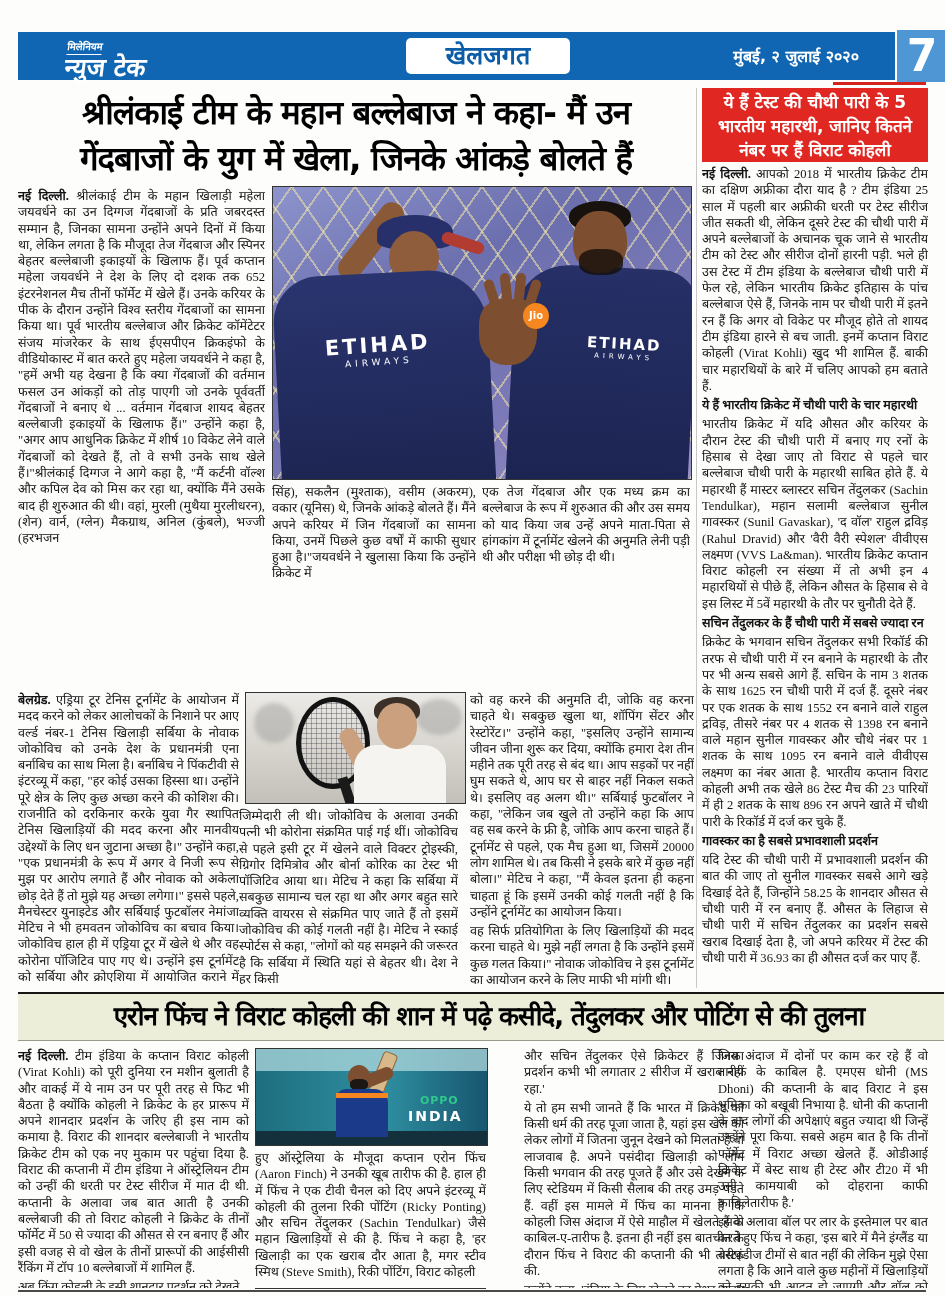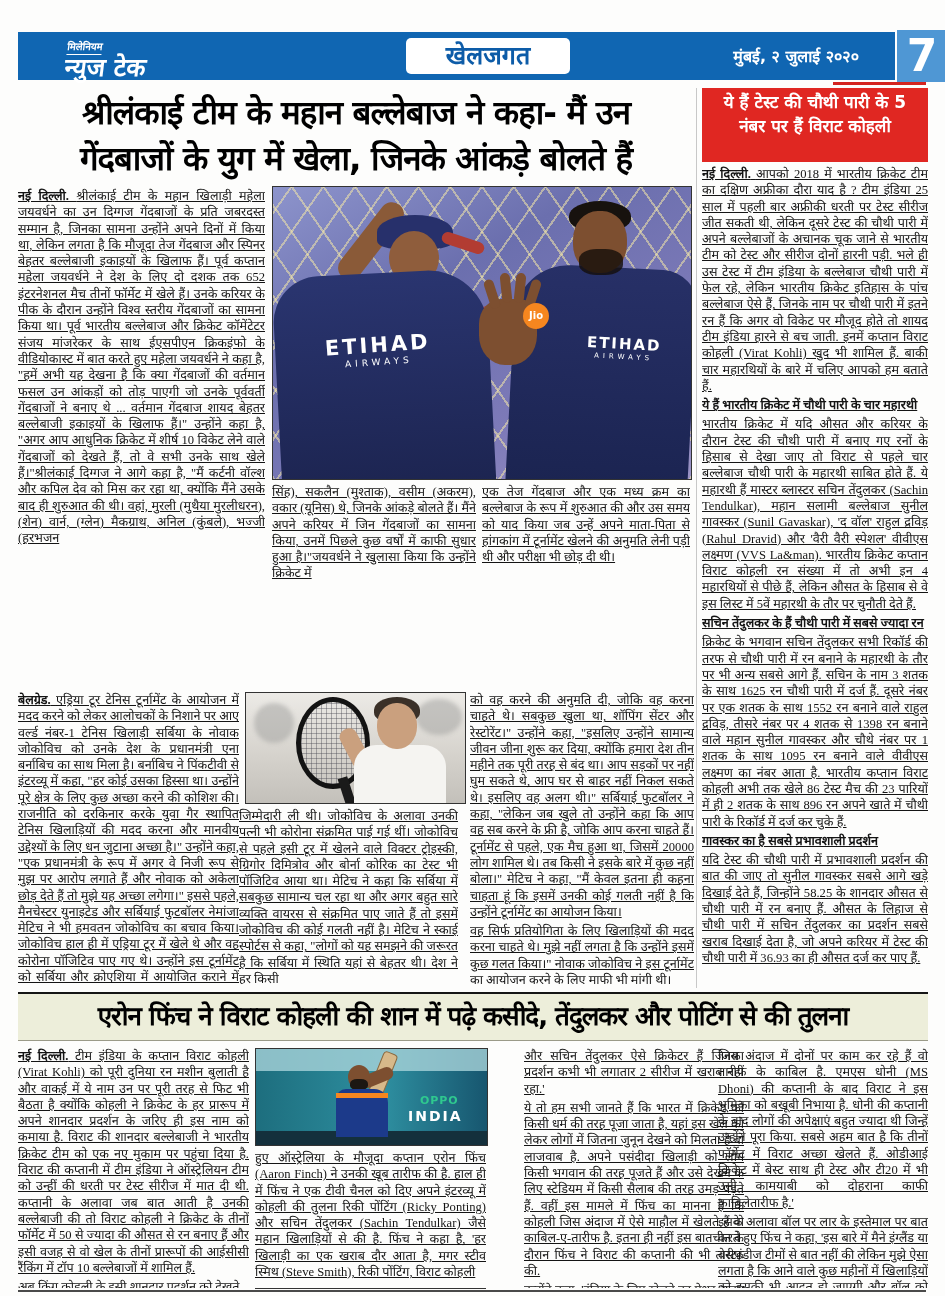--- a/index.html
+++ b/index.html
@@ -14,23 +14,23 @@
   .brand-main{font-size:25px;font-weight:bold;line-height:26px;}
   .section-box{position:absolute;left:388px;top:6px;width:164px;height:36px;background:#fff;border-radius:5px;
                text-align:center;line-height:36px;font-family:"DejaVu Sans",sans-serif;font-weight:bold;font-size:25px;color:#0d5ca8;}
   .dateline{position:absolute;right:36px;top:13px;color:#fff;font-family:"DejaVu Sans",sans-serif;font-weight:bold;font-size:16px;}
   .red-sliver{position:absolute;left:833px;top:82px;width:93px;height:3px;background:#d42420;}
   
   .hl{position:absolute;text-align:center;font-family:"DejaVu Sans",sans-serif;font-weight:bold;color:#000;letter-spacing:-1px;}
   .hl1{left:18px;top:90px;width:676px;font-size:33px;line-height:46px;}
   .hl2{left:18px;top:602px;width:676px;font-size:34px;line-height:45px;}
   .hl3{left:18px;top:992px;width:910px;height:46px;background:#edeeda;border-top:2px solid #151515;border-bottom:1px solid #9a9a88;
-       font-size:26px;line-height:45px;letter-spacing:-1px;}
-  
-  .col{position:absolute;font-size:12.6px;line-height:16.3px;text-align:justify;color:#141414;overflow:hidden;text-decoration:underline;}
+       font-size:26px;line-height:45px;letter-spacing:-1px;padding-left:16px;}
+  
+  .col{position:absolute;font-size:12.6px;line-height:16.3px;text-align:justify;color:#141414;overflow:hidden;}
   .col p{margin:0 0 3px 0;}
   .lead{font-weight:bold;}
   .subhead{font-weight:bold;margin:2px 0;}
   .vrule{position:absolute;left:696px;top:88px;width:1px;height:900px;background:#c8c8c8;}
   .bottom-rule{position:absolute;left:18px;top:1290px;width:908px;height:0;border-top:2px solid #4a4a4a;}
   
   .redbox{position:absolute;left:702px;top:88px;width:226px;height:74px;background:#e02722;color:#fff;text-align:center;
           font-family:"DejaVu Sans",sans-serif;font-weight:bold;font-size:17px;line-height:24px;padding-top:2px;box-sizing:border-box;}
   
   .photo{position:absolute;overflow:hidden;border:1px solid #333;}
@@ -197,20 +197,21 @@
     <p>ये तो हम सभी जानते हैं कि भारत में क्रिकेट को किसी धर्म की तरह पूजा जाता है, यहां इस खेल को लेकर लोगों में जितना जुनून देखने को मिलता है वो लाजवाब है. अपने पसंदीदा खिलाड़ी को लोग किसी भगवान की तरह पूजते हैं और उसे देखने के लिए स्टेडियम में किसी सैलाब की तरह उमड़ पड़ते हैं. वहीं इस मामले में फिंच का मानना है कि कोहली जिस अंदाज में ऐसे माहौल में खेलते हैं वो काबिल-ए-तारीफ है. इतना ही नहीं इस बातचीत के दौरान फिंच ने विराट की कप्तानी की भी तारीफ की.</p>
     <p>उन्होंने कहा, 'इंडिया के लिए खेलने का प्रेशर अलग और कप्तानी का प्रेशर अलग है, मगर विराट कोहली</p>
   </div>
   <div class="col" style="left:718px;top:1048px;width:210px;height:240px;">
     <p>जिस अंदाज में दोनों पर काम कर रहे हैं वो तारीफ के काबिल है. एमएस धोनी (MS Dhoni) की कप्तानी के बाद विराट ने इस भूमिका को बखूबी निभाया है. धोनी की कप्तानी के बाद लोगों की अपेक्षाएं बहुत ज्यादा थी जिन्हें उन्होंने पूरा किया. सबसे अहम बात है कि तीनों फॉर्मेट में विराट अच्छा खेलते हैं. ओडीआई क्रिकेट में बेस्ट साथ ही टेस्ट और टी20 में भी उसी कामयाबी को दोहराना काफी काबिलेतारीफ है.'</p>
     <p>इसके अलावा बॉल पर लार के इस्तेमाल पर बात करते हुए फिंच ने कहा, 'इस बारे में मैने इंग्लैंड या वेस्टइंडीज टीमों से बात नहीं की लेकिन मुझे ऐसा लगता है कि आने वाले कुछ महीनों में खिलाड़ियों को इसकी भी आदत हो जाएगी और बॉल को चमकाने के लिए लार की जगह दूसरे विकल्प तलाश कर लिए जाएंगे.'</p>
   </div>
 
   <div class="redbox">
     <div>ये हैं टेस्ट की चौथी पारी के 5</div>
+    <div>भारतीय महारथी, जानिए कितने</div>
     <div>नंबर पर हैं विराट कोहली</div>
   </div>
 
   <div class="col" style="left:702px;top:166px;width:226px;height:822px;">
     <p><span class="lead">नई दिल्ली.</span>
        <span>आपको 2018 में भारतीय क्रिकेट टीम का दक्षिण अफ्रीका दौरा याद है ? टीम इंडिया 25 साल में पहली बार अफ्रीकी धरती पर टेस्ट सीरीज जीत सकती थी, लेकिन दूसरे टेस्ट की चौथी पारी में अपने बल्लेबाजों के अचानक चूक जाने से भारतीय टीम को टेस्ट और सीरीज दोनों हारनी पड़ी. भले ही उस टेस्ट में टीम इंडिया के बल्लेबाज चौथी पारी में फेल रहे, लेकिन भारतीय क्रिकेट इतिहास के पांच बल्लेबाज ऐसे हैं, जिनके नाम पर चौथी पारी में इतने रन हैं कि अगर वो विकेट पर मौजूद होते तो शायद टीम इंडिया हारने से बच जाती. इनमें कप्तान विराट कोहली (Virat Kohli) खुद भी शामिल हैं. बाकी चार महारथियों के बारे में चलिए आपको हम बताते हैं.</span></p>
     <p class="subhead">ये हैं भारतीय क्रिकेट में चौथी पारी के चार महारथी</p>
     <p>भारतीय क्रिकेट में यदि औसत और करियर के दौरान टेस्ट की चौथी पारी में बनाए गए रनों के हिसाब से देखा जाए तो विराट से पहले चार बल्लेबाज चौथी पारी के महारथी साबित होते हैं. ये महारथी हैं मास्टर ब्लास्टर सचिन तेंदुलकर (Sachin Tendulkar), महान सलामी बल्लेबाज सुनील गावस्कर (Sunil Gavaskar), 'द वॉल' राहुल द्रविड़ (Rahul Dravid) और 'वैरी वैरी स्पेशल' वीवीएस लक्ष्मण (VVS La&amp;man). भारतीय क्रिकेट कप्तान विराट कोहली रन संख्या में तो अभी इन 4 महारथियों से पीछे हैं, लेकिन औसत के हिसाब से वे इस लिस्ट में 5वें महारथी के तौर पर चुनौती देते हैं.</p>
     <p class="subhead">सचिन तेंदुलकर के हैं चौथी पारी में सबसे ज्यादा रन</p>
     <p>क्रिकेट के भगवान सचिन तेंदुलकर सभी रिकॉर्ड की तरफ से चौथी पारी में रन बनाने के महारथी के तौर पर भी अन्य सबसे आगे हैं. सचिन के नाम 3 शतक के साथ 1625 रन चौथी पारी में दर्ज हैं. दूसरे नंबर पर एक शतक के साथ 1552 रन बनाने वाले राहुल द्रविड़, तीसरे नंबर पर 4 शतक से 1398 रन बनाने वाले महान सुनील गावस्कर और चौथे नंबर पर 1 शतक के साथ 1095 रन बनाने वाले वीवीएस लक्ष्मण का नंबर आता है. भारतीय कप्तान विराट कोहली अभी तक खेले 86 टेस्ट मैच की 23 पारियों में ही 2 शतक के साथ 896 रन अपने खाते में चौथी पारी के रिकॉर्ड में दर्ज कर चुके हैं.</p>

